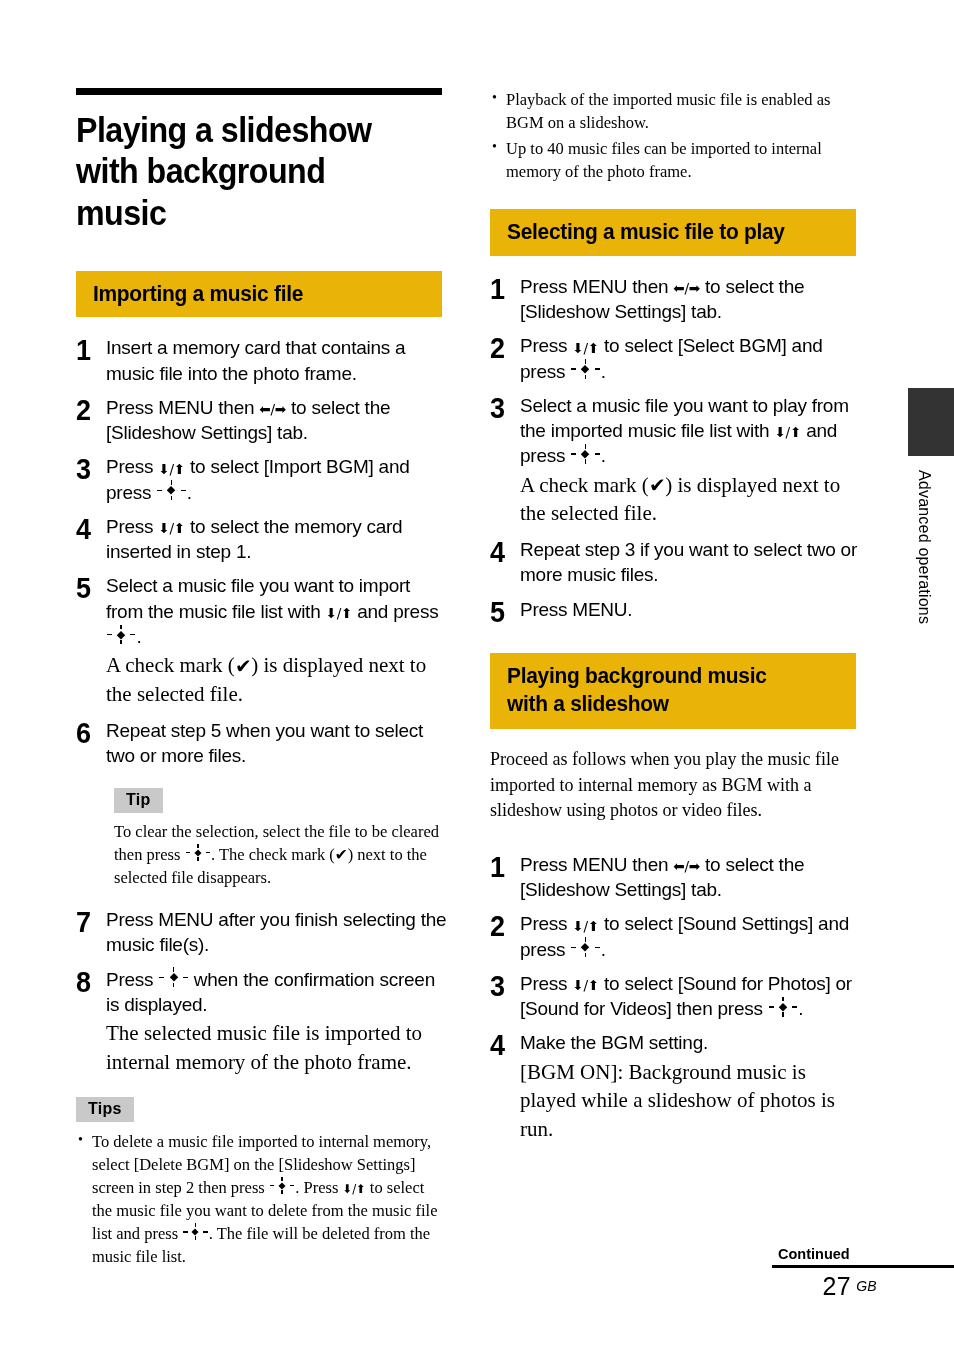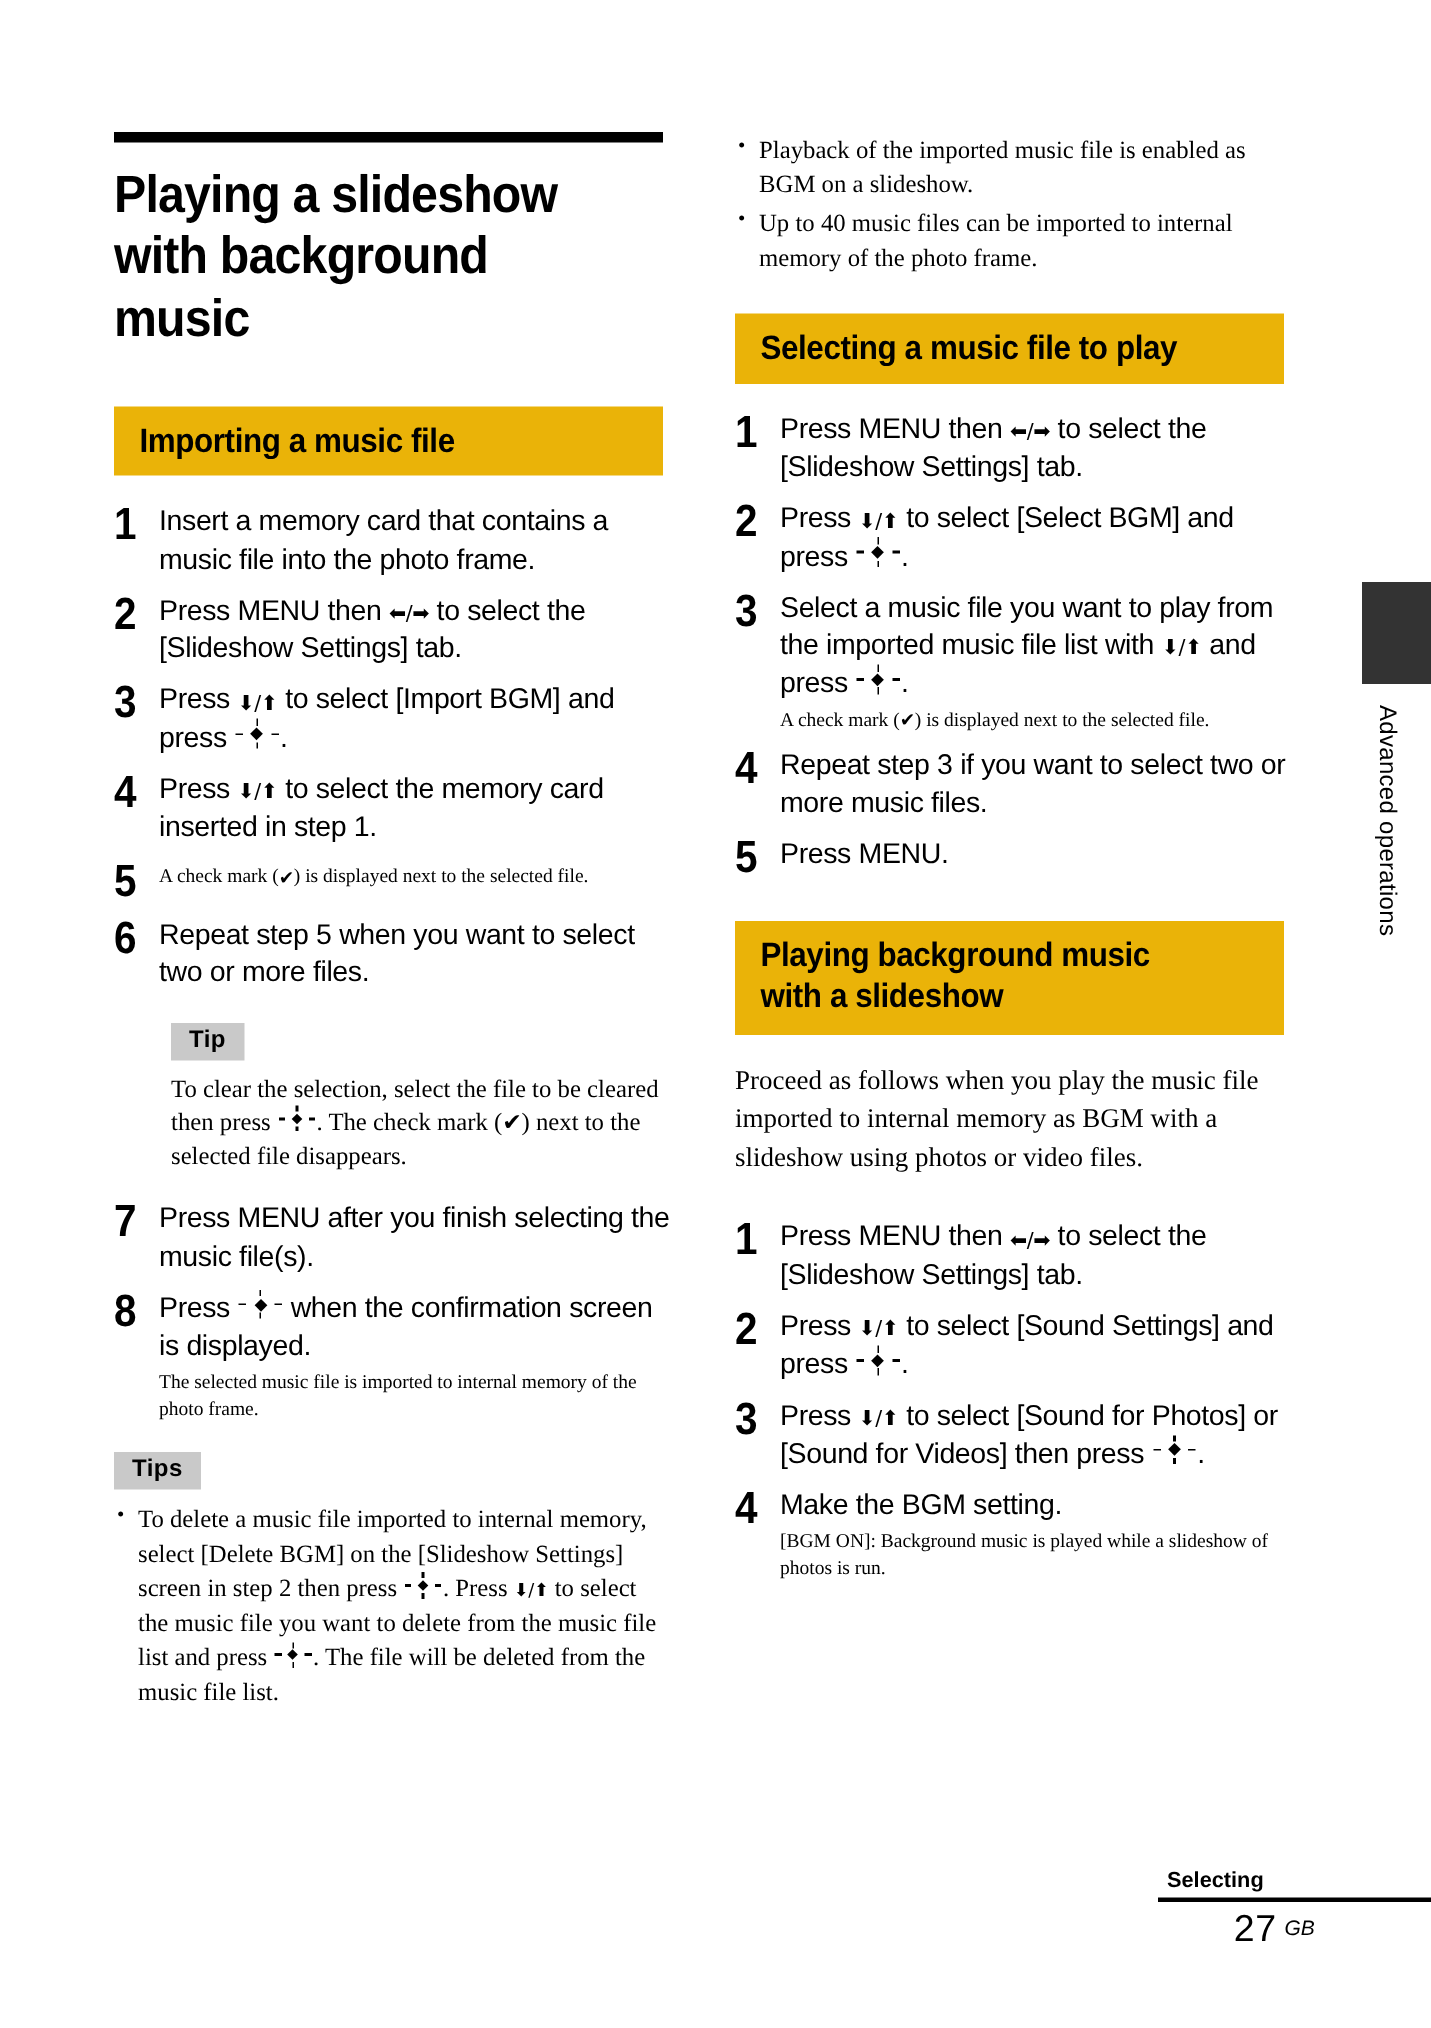--- a/index.html
+++ b/index.html
@@ -83,21 +83,21 @@
   }
   .step-body { flex: 1 1 auto; }
   .step-main {
     font-family: "Liberation Sans", sans-serif;
     font-size: 19px;
     line-height: 1.33;
     letter-spacing: -0.25px;
   }
   .step-sub {
     font-family: "Liberation Serif", serif;
-    font-size: 13px;
+    font-size: 21px;
     line-height: 1.37;
     margin-top: 2px;
   }
   .step-subhead {
     font-family: "Liberation Sans", sans-serif;
     font-weight: bold;
     font-size: 16.5px;
     line-height: 1.35;
     margin-top: 13px;
   }
@@ -283,20 +283,21 @@
         </div>
         <div class="step">
           <div class="step-num">4</div>
           <div class="step-body">
             <div class="step-main">Press <span class="ico ico-arrow nowrap" style="font-size: 0.72em;">⬇/⬆</span> to select the memory card inserted in step 1.</div>
           </div>
         </div>
         <div class="step">
           <div class="step-num">5</div>
           <div class="step-body">
+            <div class="step-main">Select a music file you want to import from the music file list with <span class="ico ico-arrow nowrap" style="font-size: 0.72em;">⬇/⬆</span> and press <span class="ico-enter"><i class="dash-l"></i><i class="dash-r"></i><i class="tick-t"></i><i class="tick-b"></i><i class="dot"></i></span>.</div>
             <div class="step-sub">A check mark (<span class="ico ico-check">✔</span>) is displayed next to the selected file.</div>
           </div>
         </div>
         <div class="step">
           <div class="step-num">6</div>
           <div class="step-body">
             <div class="step-main">Repeat step 5 when you want to select two or more files.</div>
           </div>
         </div>
       </div>
@@ -410,20 +411,20 @@
           </div>
         </div>
       </div>
 
   </div>
 
   <div class="thumb-tab"></div>
   <div class="side-label">Advanced operations</div>
 
   <div class="footer">
-    <div class="footer-continued">Selecting</div>
+    <div class="footer-continued">Continued</div>
     <div class="footer-rule"></div>
     <div class="footer-pageline">
       <span class="footer-pagenum">27</span><span class="footer-region">GB</span>
     </div>
   </div>
 
 </div>
 
 </body></html>

